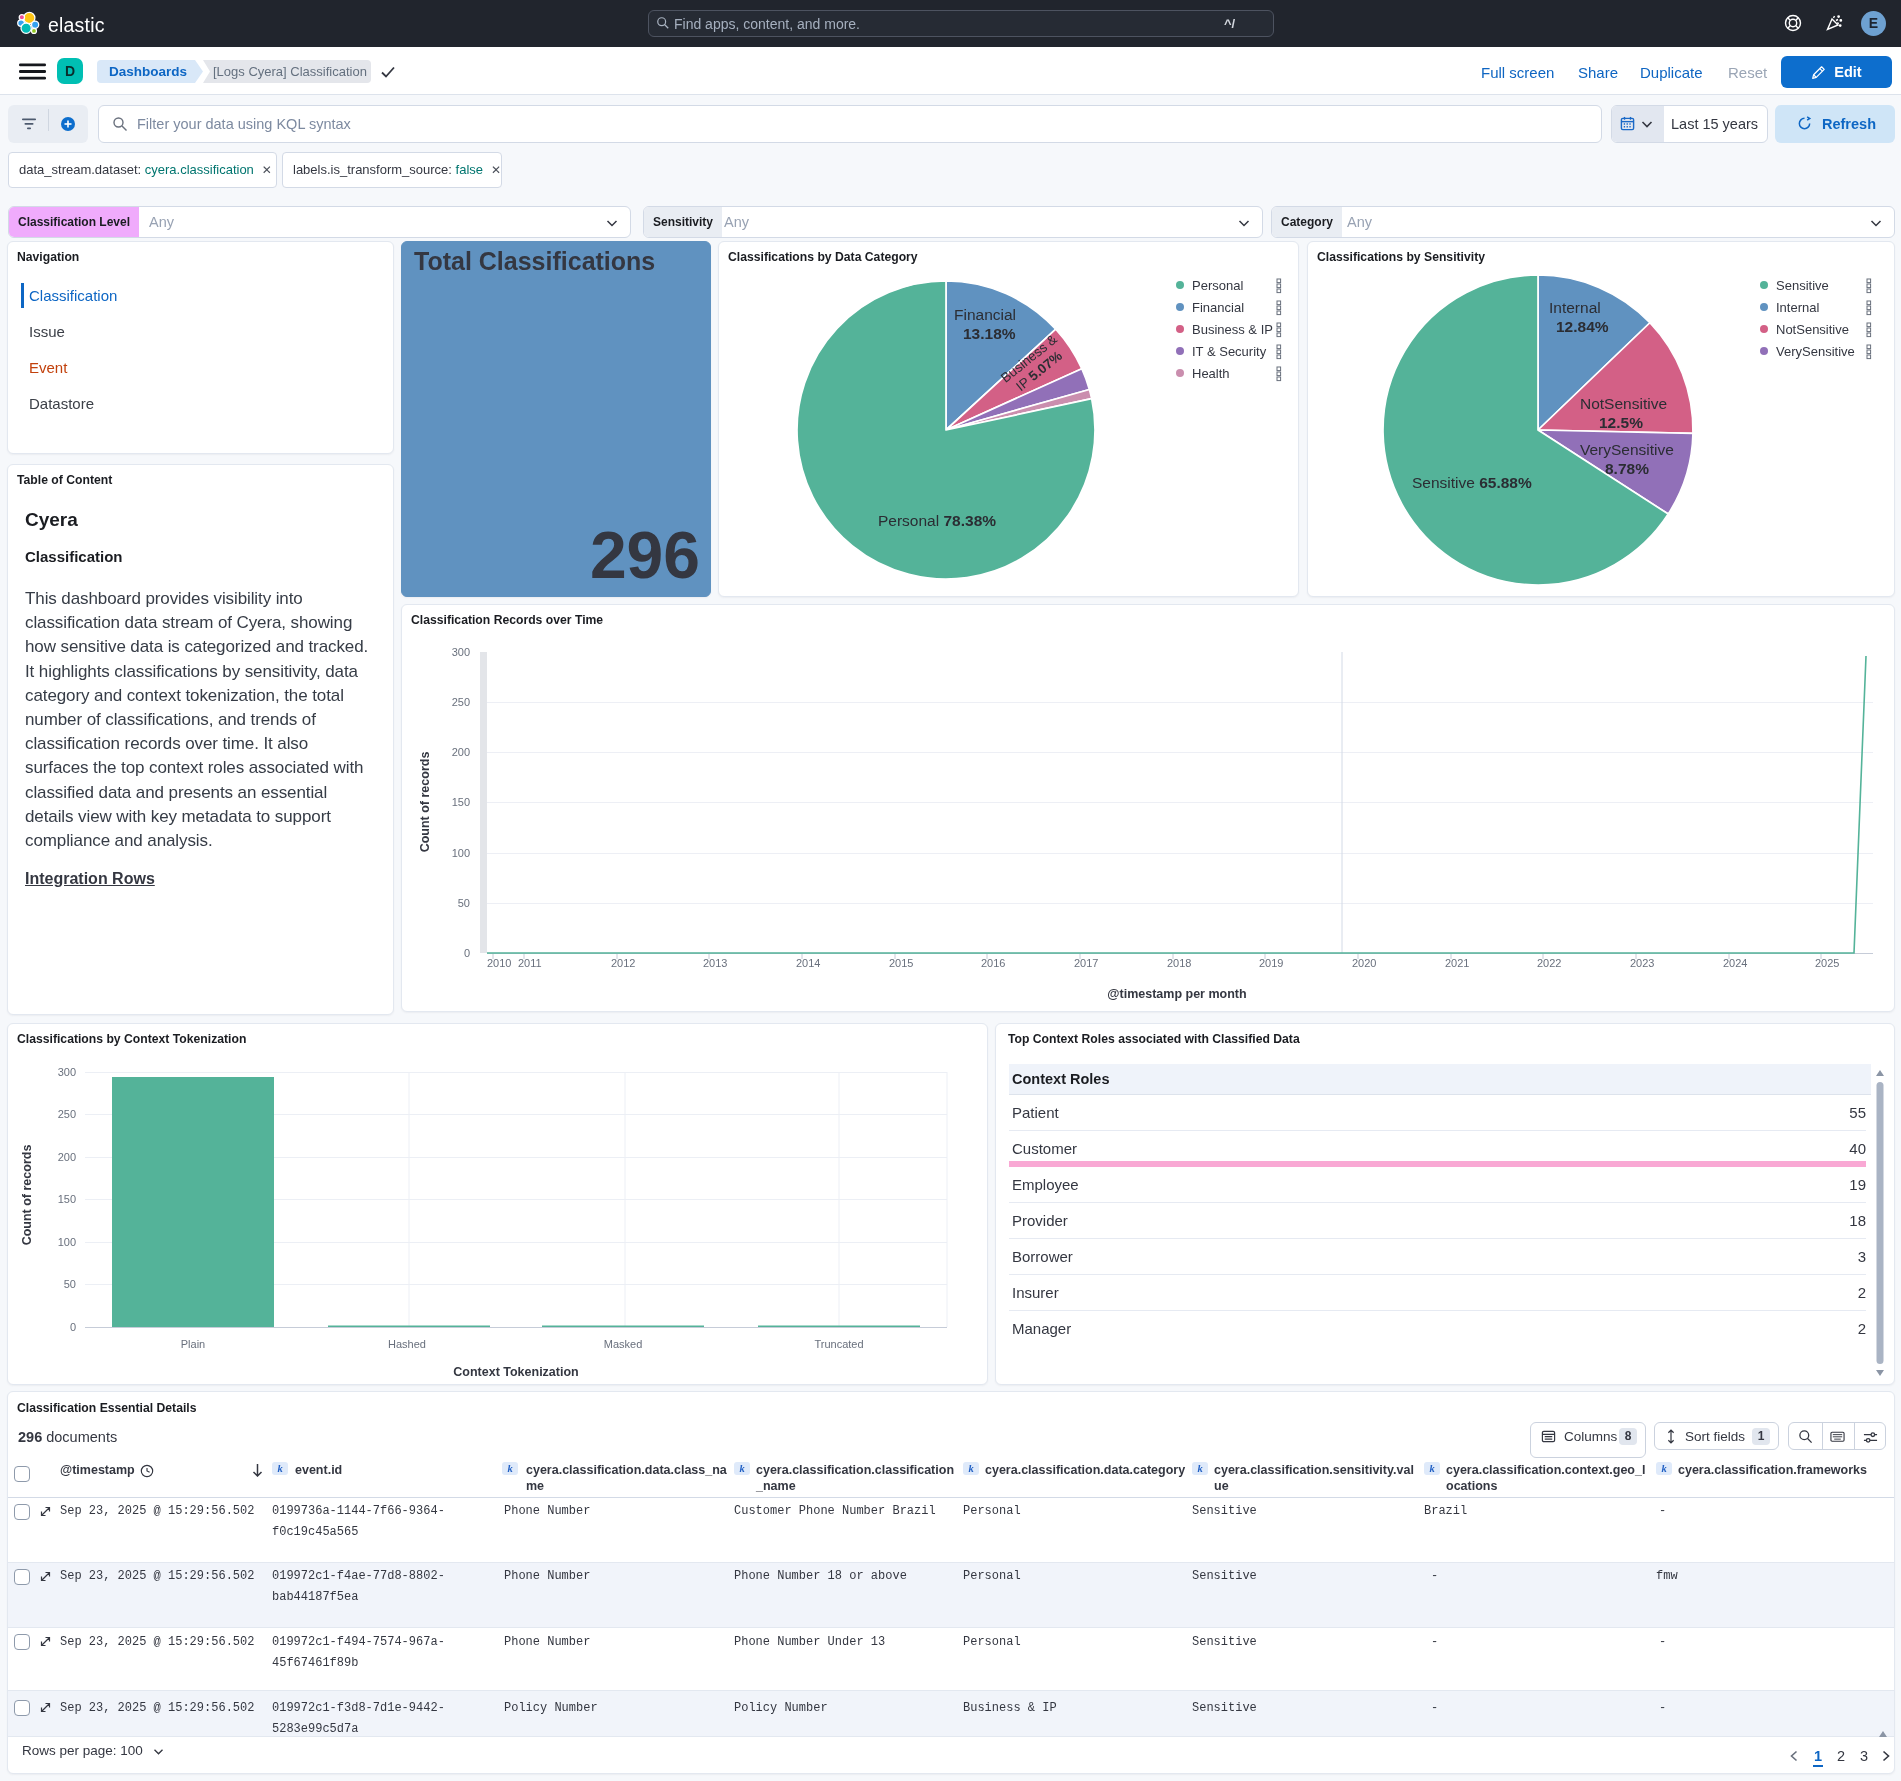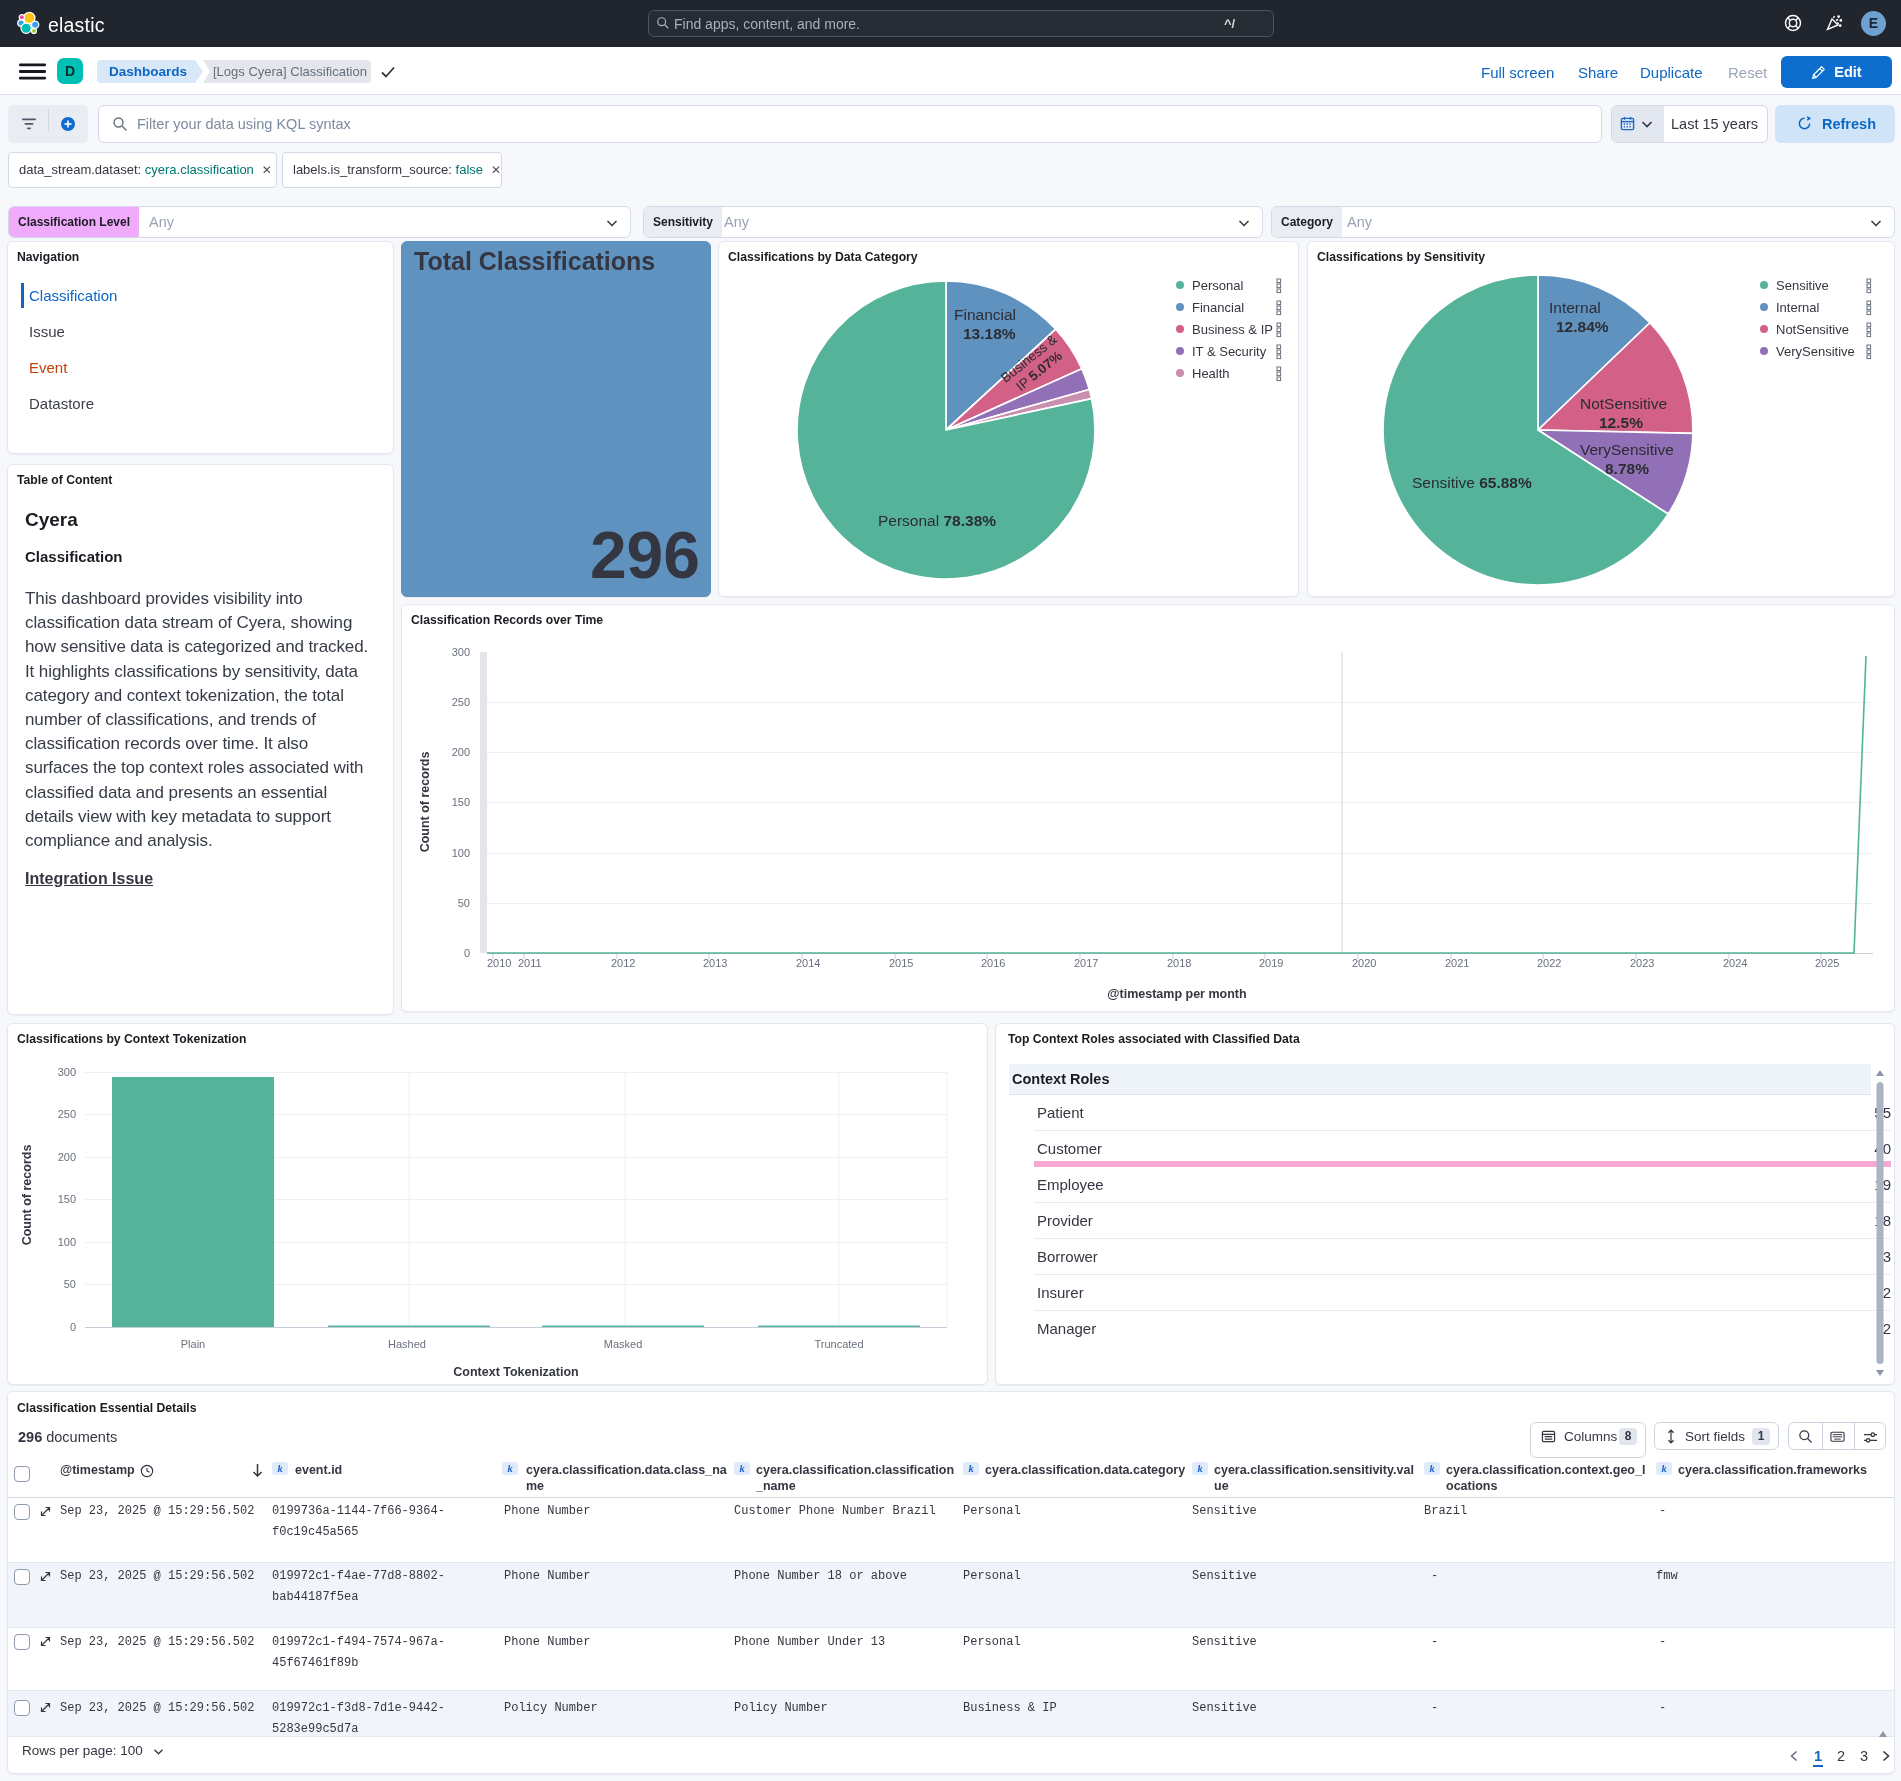--- a/index.html
+++ b/index.html
@@ -155,21 +155,21 @@
 <div style="position:absolute;left:21px;top:81px;font-size:15px;color:#3c4048;">Issue</div>
 <div style="position:absolute;left:21px;top:117px;font-size:15px;color:#c2410c;">Event</div>
 <div style="position:absolute;left:21px;top:153px;font-size:15px;color:#3c4048;">Datastore</div>
 </div>
 
 <div class="panel" style="left:7px;top:464px;width:387px;height:551px;">
 <div class="ptitle" style="position:absolute;left:9px;top:8px;">Table of Content</div>
 <div style="position:absolute;left:17px;top:44px;font-size:19px;font-weight:bold;color:#1a1c21;">Cyera</div>
 <div style="position:absolute;left:17px;top:83px;font-size:15px;font-weight:bold;color:#1a1c21;">Classification</div>
 <div style="position:absolute;left:17px;top:122px;width:375px;font-size:17px;line-height:24.2px;color:#363c46;letter-spacing:-0.1px;">This dashboard provides visibility into<br>classification data stream of Cyera, showing<br>how sensitive data is categorized and tracked.<br>It highlights classifications by sensitivity, data<br>category and context tokenization, the total<br>number of classifications, and trends of<br>classification records over time. It also<br>surfaces the top context roles associated with<br>classified data and presents an essential<br>details view with key metadata to support<br>compliance and analysis.</div>
-<div style="position:absolute;left:17px;top:405px;font-size:16px;font-weight:bold;color:#343741;text-decoration:underline;">Integration Issue</div>
+<div style="position:absolute;left:17px;top:405px;font-size:16px;font-weight:bold;color:#343741;text-decoration:underline;">Integration Rows</div>
 </div>
 
 <div class="panel" style="left:401px;top:241px;width:310px;height:356px;background:#6092c0;border-color:#6092c0;">
 <div style="position:absolute;left:12px;top:5px;font-size:25px;font-weight:bold;color:#343741;">Total Classifications</div>
 <div style="position:absolute;right:10px;bottom:3px;font-size:66px;font-weight:bold;color:#343741;">296</div>
 </div>
 
 <div class="panel" style="left:718px;top:241px;width:581px;height:356px;">
 <div class="ptitle" style="position:absolute;left:9px;top:8px;">Classifications by Data Category</div>
 <svg style="position:absolute;left:0;top:0;" width="581" height="356" viewBox="0 0 581 356">
@@ -376,21 +376,21 @@
 </g>
 <text x="23" y="171" transform="rotate(-90 23 171)" text-anchor="middle" font-size="12.5" font-weight="bold" fill="#343741">Count of records</text>
 <text x="508" y="352" text-anchor="middle" font-size="12.5" font-weight="bold" fill="#343741">Context Tokenization</text>
 </svg>
 </div>
 
 <div class="panel" style="left:995px;top:1023px;width:900px;height:362px;overflow:hidden;">
 <div class="ptitle" style="position:absolute;left:12px;top:8px;">Top Context Roles associated with Classified Data</div>
 <div style="position:absolute;left:13px;top:40px;width:862px;height:31px;background:#eff3fa;border-bottom:1px solid #dde3ec;"></div>
 <div style="position:absolute;left:16px;top:47px;font-size:14.5px;font-weight:bold;color:#1a1c21;">Context Roles</div>
-<div style="position:absolute;left:13px;top:71px;width:857px;font-size:15px;color:#343741;margin-left:25px;">
+<div style="position:absolute;left:13px;top:71px;width:857px;font-size:15px;color:#343741;">
 <div style="height:36px;line-height:36px;border-bottom:1px solid #e6eaf2;"><span style="margin-left:3px;">Patient</span><span style="float:right;">55</span></div>
 <div style="height:36px;line-height:36px;border-bottom:6px solid #f9a8d4;"><span style="margin-left:3px;">Customer</span><span style="float:right;">40</span></div>
 <div style="height:36px;line-height:36px;border-bottom:1px solid #e6eaf2;"><span style="margin-left:3px;">Employee</span><span style="float:right;">19</span></div>
 <div style="height:36px;line-height:36px;border-bottom:1px solid #e6eaf2;"><span style="margin-left:3px;">Provider</span><span style="float:right;">18</span></div>
 <div style="height:36px;line-height:36px;border-bottom:1px solid #e6eaf2;"><span style="margin-left:3px;">Borrower</span><span style="float:right;">3</span></div>
 <div style="height:36px;line-height:36px;border-bottom:1px solid #e6eaf2;"><span style="margin-left:3px;">Insurer</span><span style="float:right;">2</span></div>
 <div style="height:36px;line-height:36px;"><span style="margin-left:3px;">Manager</span><span style="float:right;">2</span></div>
 </div>
 <svg style="position:absolute;left:879px;top:44px;" width="10" height="310" viewBox="0 0 10 310">
 <path d="M5 2 L9 8 L1 8 Z" fill="#8b95a5"></path>

